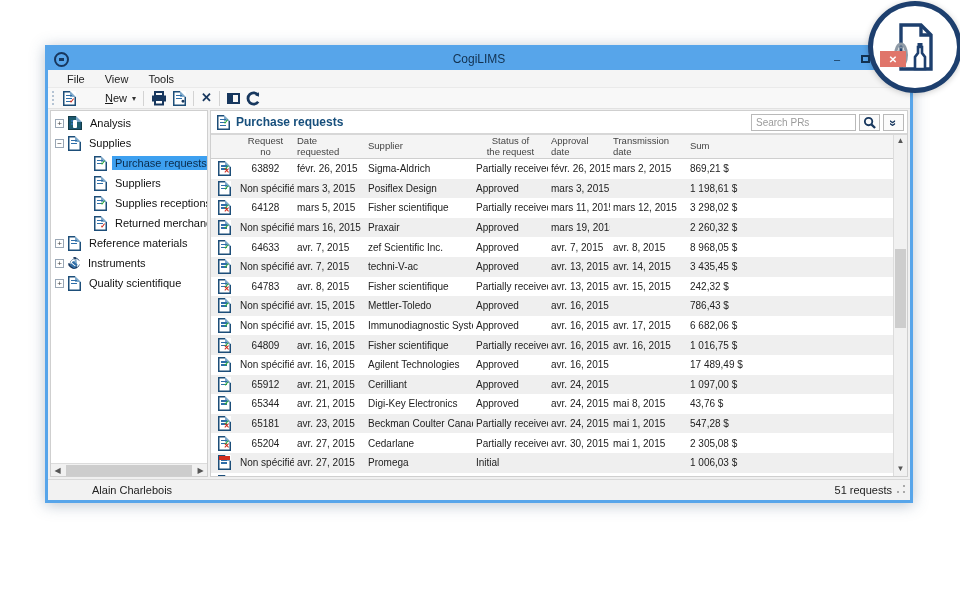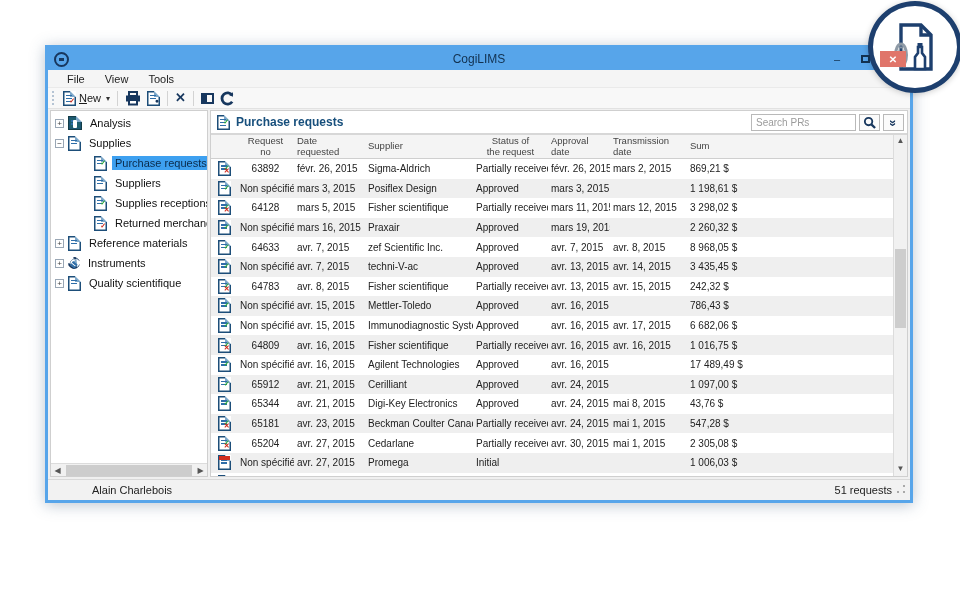--- a/index.html
+++ b/index.html
@@ -22,21 +22,21 @@
   .win-btn .maxbox { width:9px; height:8px; border:2px solid #12314f; background:transparent; }
   .win-btn.close { background:#e0756a; color:#fff; font-size:10px; font-weight:bold; }
 
   .menubar { height:18px; background:#f5f5f5; display:flex; align-items:center; gap:2px; padding-left:10px; border-bottom:1px solid #eaeaea; flex:0 0 auto; }
   .menu-item { font-size:11px; color:#222; padding:2px 9px; }
 
   .toolbar { height:21px; background:#f8f8f8; display:flex; align-items:center; padding-left:2px; border-bottom:1px solid #e2e2e2; flex:0 0 auto; }
   .tb-grip { width:4px; height:14px; border-left:2px dotted #b5c4d4; margin:0 4px 0 2px; }
   .tb-sep { width:1px; height:15px; background:#d3d3d3; margin:0 4px; }
   .tb-btn { display:flex; align-items:center; gap:3px; padding:1px 3px; }
-  .tb-label { font-size:11px; color:#1a1a1a; }
+  .tb-label { font-size:11px; color:#1a1a1a;margin-left:26px; }
   .tb-label u { text-decoration:underline; }
   .tb-caret { font-size:8px; color:#333; margin-left:2px; }
   .glyph-x { color:#17375e; font-weight:bold; font-size:13px; line-height:12px; }
   .panel-ic { width:13px; height:11px; border:2px solid #17375e; position:relative; }
   .panel-ic::after { content:""; position:absolute; left:0; top:0; width:4px; height:7px; background:#17375e; }
   svg.navy { stroke:#17375e; fill:none; }
 
   
   .doc { width:13px; height:15px; background:#fff; border:1px solid #1d4e79; box-shadow:inset 0 0 0 0.5px #1d4e79; position:relative; flex:0 0 auto; }
   .doc::before { content:""; position:absolute; right:-1px; top:-1px; border:3px solid #fff; border-left-color:#7da7c9; border-bottom-color:#7da7c9; }

